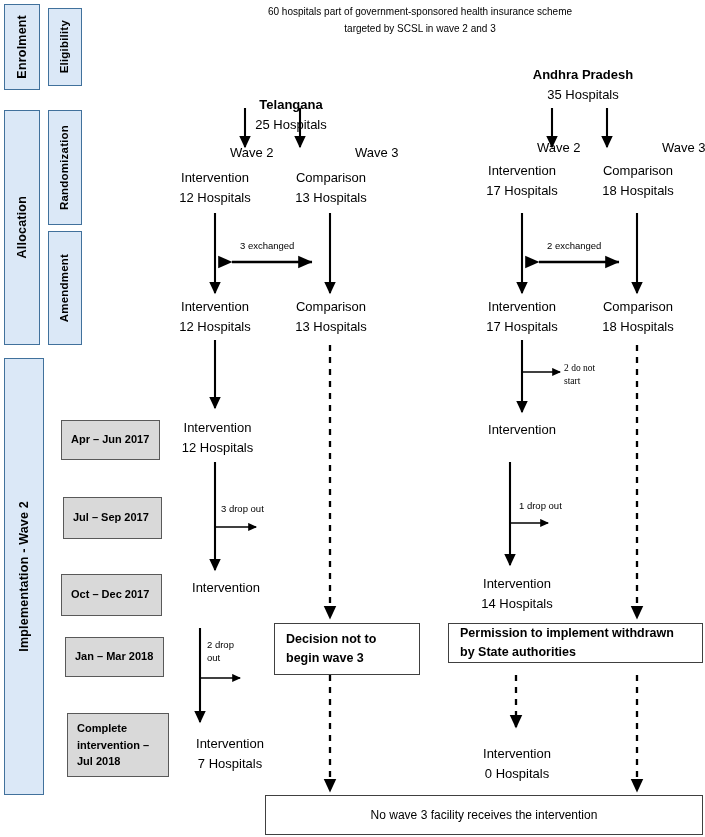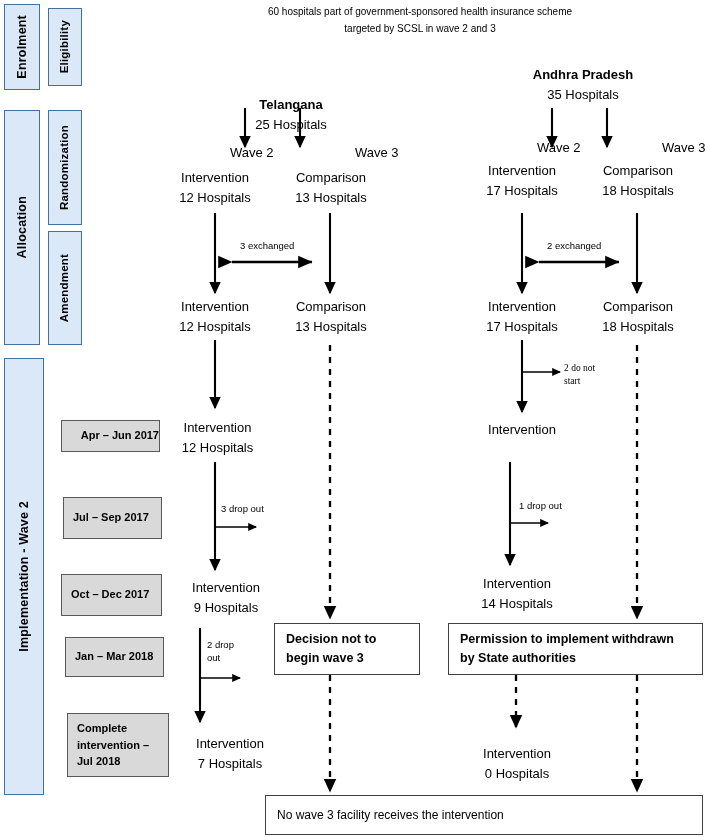--- a/index.html
+++ b/index.html
@@ -60,21 +60,21 @@
     box-sizing: border-box;
     display: flex;
     align-items: center;
     font-weight: bold;
     font-size: 12.5px;
     line-height: 1.5;
     padding: 0 11px;
   }
   .stmt-box.plain {
     font-weight: normal;
-    justify-content: flex-start;
+    justify-content: center;
     font-size: 12px;
   }
 
   
   .node {
     font-size: 13px;
     line-height: 1.55;
     text-align: center;
     white-space: nowrap;
   }
@@ -177,21 +177,21 @@
     <span class="vtext">Randomization</span>
   </div>
   <div class="abs phase-bar sub" style="left:48px; top:231px; width:34px; height:114px;">
     <span class="vtext">Amendment</span>
   </div>
 
   <div class="abs phase-bar" style="left:4px; top:358px; width:40px; height:437px;">
     <span class="vtext">Implementation - Wave 2</span>
   </div>
 
-  <div class="abs period-box" style="left:61px; top:420px; width:99px; height:32px;justify-content:flex-end;">
+  <div class="abs period-box" style="left:61px; top:420px; width:99px; height:40px;">
     <span>Apr – Jun 2017</span>
   </div>
   <div class="abs period-box" style="left:63px; top:497px; width:99px; height:42px;">
     <span>Jul – Sep 2017</span>
   </div>
   <div class="abs period-box" style="left:61px; top:574px; width:101px; height:42px;">
     <span>Oct – Dec 2017</span>
   </div>
   <div class="abs period-box" style="left:65px; top:637px; width:99px; height:40px;">
     <span>Jan – Mar 2018</span>
@@ -237,21 +237,20 @@
 
   <div class="abs node" style="left:160px; top:418px; width:115px;">
     <div>Intervention</div>
     <div>12 Hospitals</div>
   </div>
 
   <div class="abs small-note" style="left:221px; top:503px;">3 drop out</div>
 
   <div class="abs node" style="left:165px; top:578px; width:122px;">
     <div>Intervention</div>
-    <div>9 Hospitals</div>
   </div>
 
   <div class="abs small-note" style="left:207px; top:639px;">2 drop
 out</div>
 
   <div class="abs node" style="left:165px; top:734px; width:130px;">
     <div>Intervention</div>
     <div>7 Hospitals</div>
   </div>
 
@@ -300,21 +299,21 @@
   <div class="abs node" style="left:455px; top:744px; width:124px;">
     <div>Intervention</div>
     <div>0 Hospitals</div>
   </div>
 
   <div class="abs stmt-box" style="left:274px; top:623px; width:146px; height:52px;">
     <span style="white-space:pre-line;">Decision not to
 begin wave 3</span>
   </div>
 
-  <div class="abs stmt-box" style="left:448px; top:623px; width:255px; height:52px;">
+  <div class="abs stmt-box" style="left:448px; top:623px; width:255px; height:40px;">
     <span style="white-space:pre-line;">Permission to implement withdrawn
 by State authorities</span>
   </div>
 
   <div class="abs stmt-box plain" style="left:265px; top:795px; width:438px; height:40px;">
     <span>No wave 3 facility receives the intervention</span>
   </div>
 
 </div>
 

